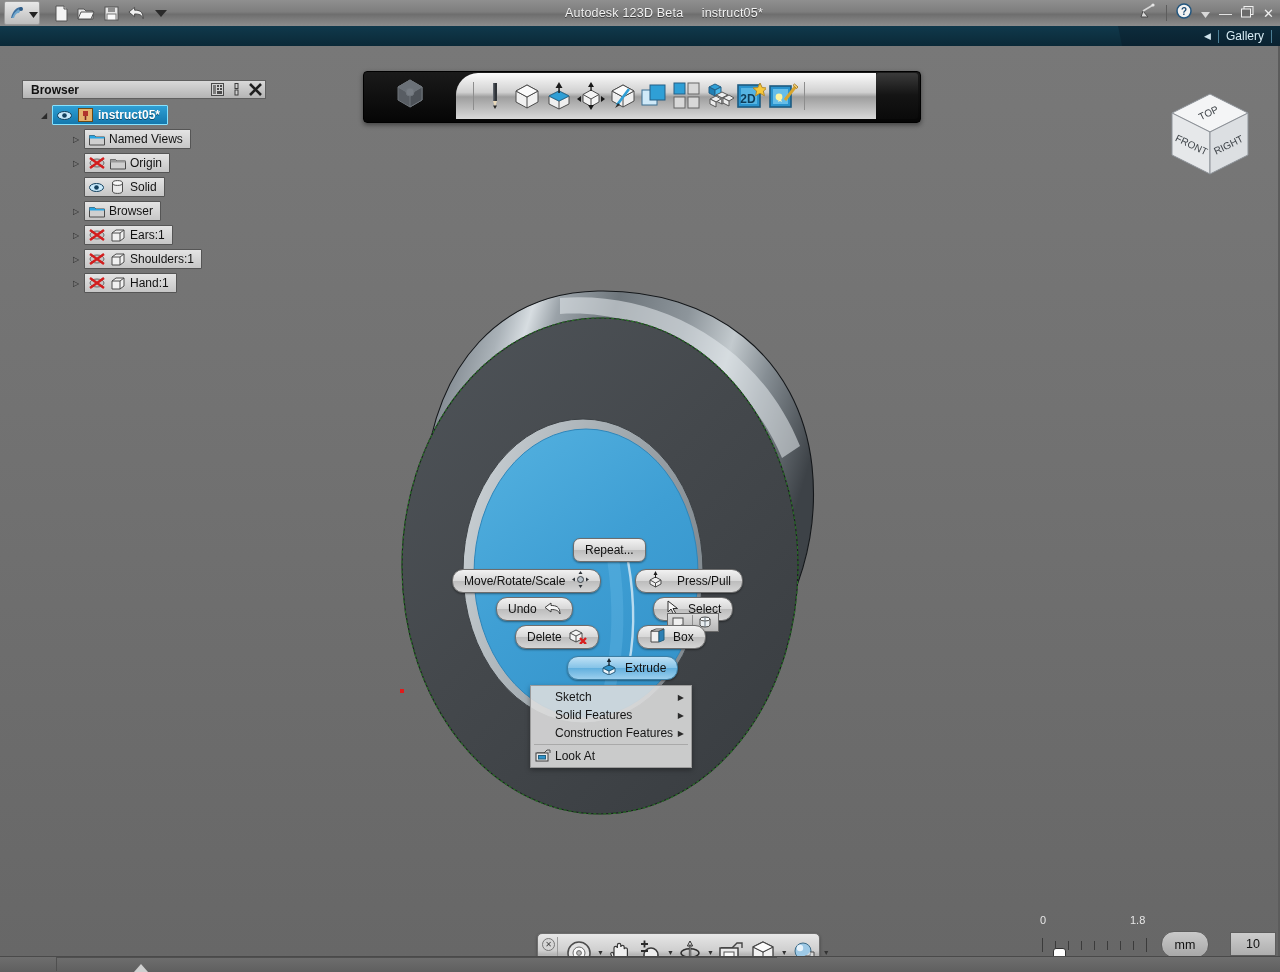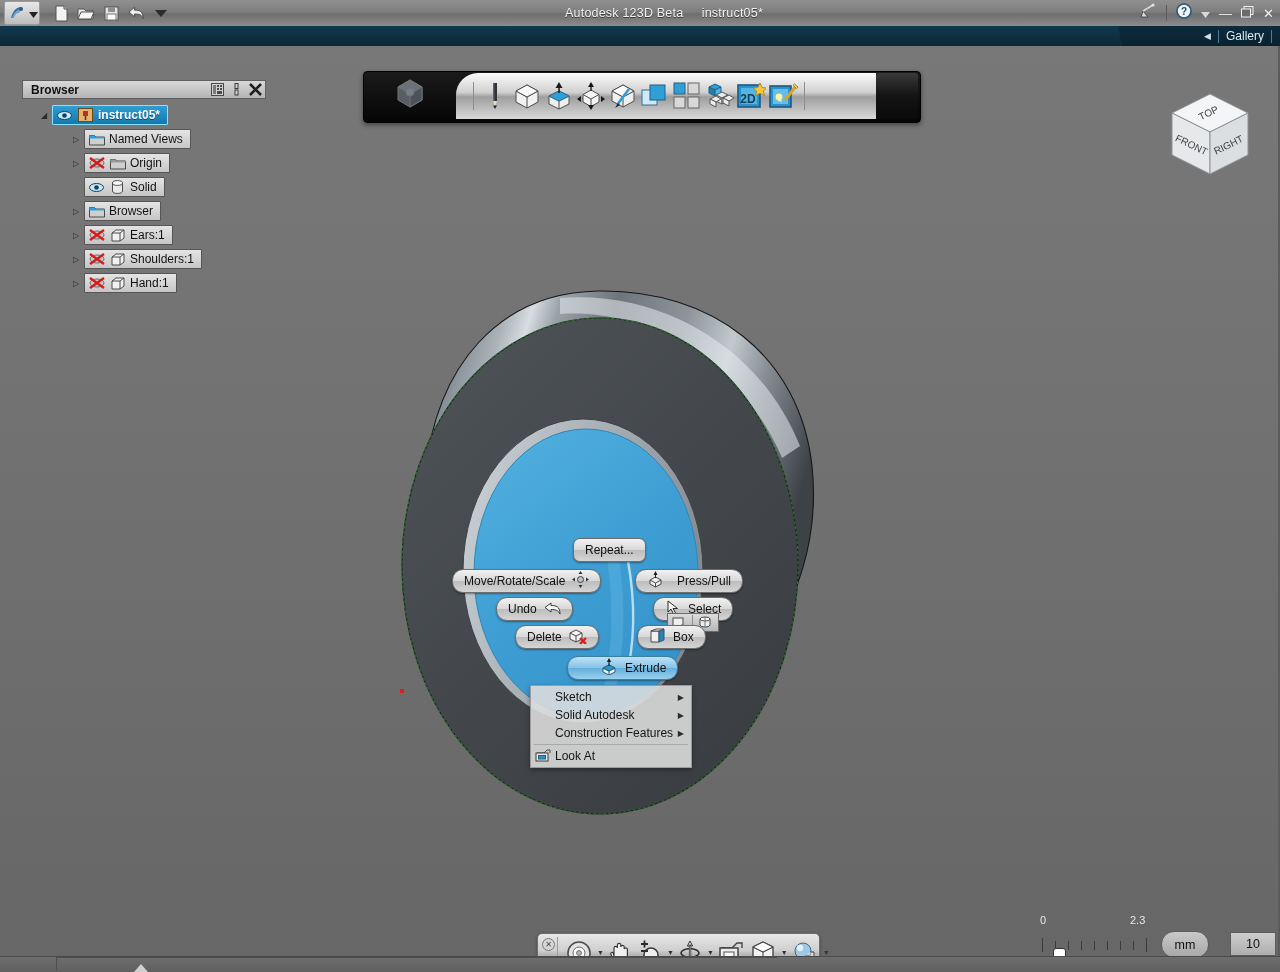--- a/index.html
+++ b/index.html
@@ -767,21 +767,21 @@
         <span class="lbl">Extrude</span>
       </div>
     </div>
 
     <div class="ctxmenu">
       <div class="ctxitem">
         <span>Sketch</span>
         <span class="caret">▶</span>
       </div>
       <div class="ctxitem">
-        <span>Solid Autodesk</span>
+        <span>Solid Features</span>
         <span class="caret">▶</span>
       </div>
       <div class="ctxitem">
         <span>Construction Features</span>
         <span class="caret">▶</span>
       </div>
       <div class="ctxsep"></div>
       <div class="ctxitem">
         <span class="micon">
           <svg width="16" height="14" viewBox="0 0 16 14">
@@ -850,21 +850,21 @@
               <path d="M13 21 a8 8 0 0 0 6-9" fill="#6f7c85" opacity="0.55"></path>
             </svg>
         </span>
         <span class="nav-caret">▼</span>
       </div>
       <span class="nav-min">⊖</span>
     </div>
 
     <div class="ruler">
       <span class="t-lab" style="left:2px;top:2px;">0</span>
-      <span class="t-lab" style="left:92px;top:2px;">2.3</span>
+      <span class="t-lab" style="left:92px;top:2px;">1.8</span>
 
       <div class="tickrow">
         <span class="tick" style="left:0px;height:14px;"></span>
         <span class="tick" style="left:13px;height:9px;top:3px;"></span>
         <span class="tick" style="left:26px;height:9px;top:3px;"></span>
         <span class="tick" style="left:39px;height:9px;top:3px;"></span>
         <span class="tick" style="left:52px;height:9px;top:3px;"></span>
         <span class="tick" style="left:65px;height:9px;top:3px;"></span>
         <span class="tick" style="left:78px;height:9px;top:3px;"></span>
         <span class="tick" style="left:91px;height:9px;top:3px;"></span>

